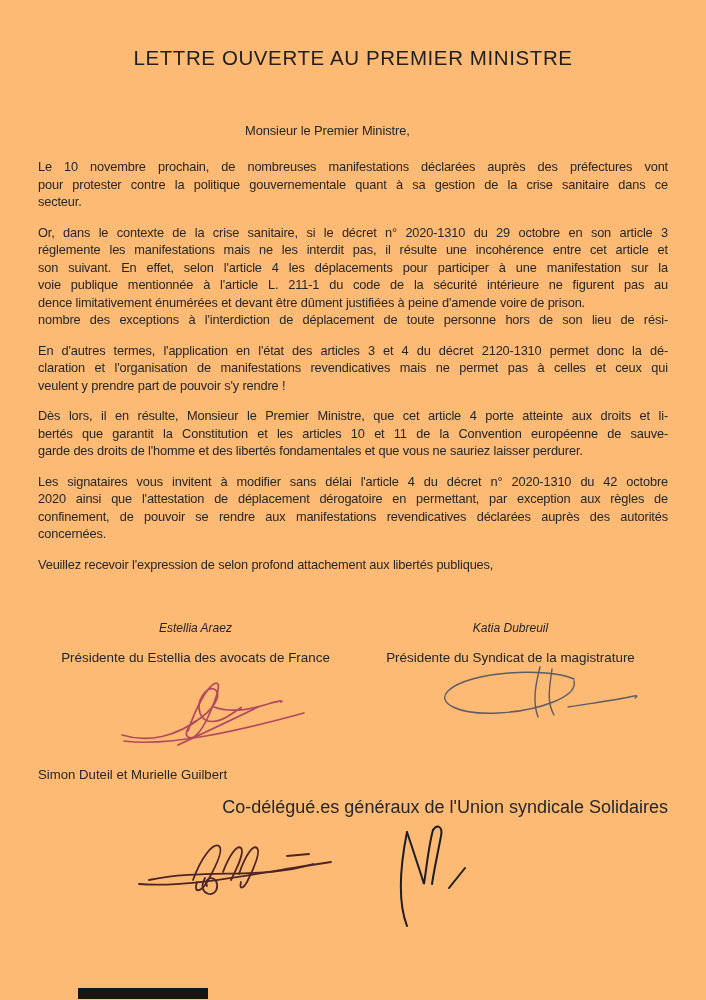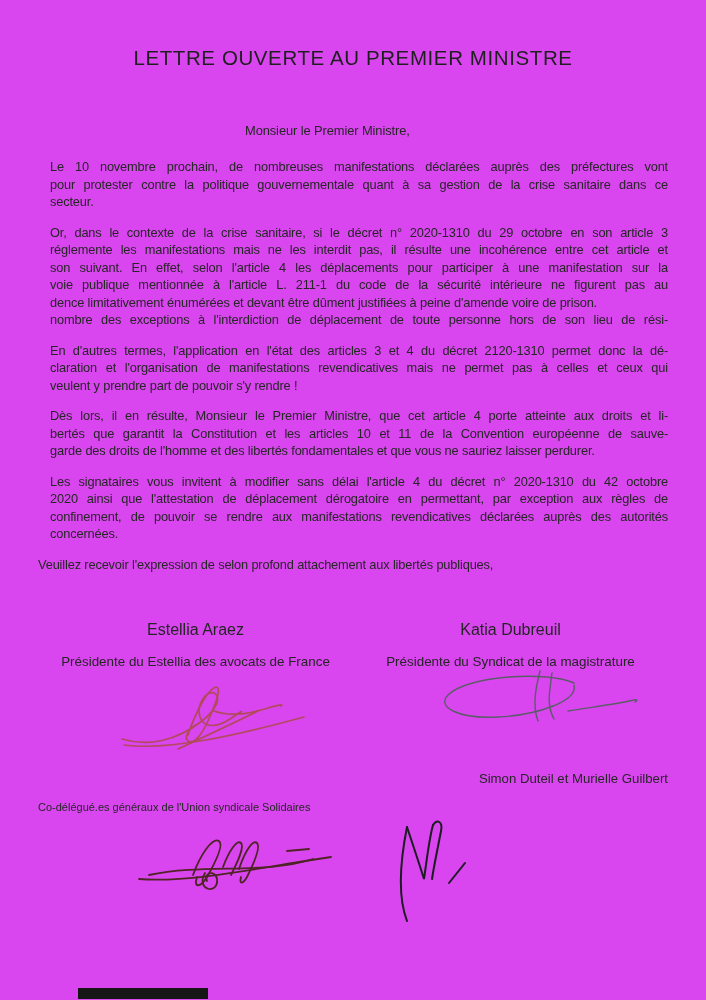--- a/index.html
+++ b/index.html
@@ -3,21 +3,21 @@
 <meta charset="utf-8">
 <style>
   * { margin: 0; padding: 0; box-sizing: border-box; }
   html, body { background: #ffffff; }
   body { font-family: "Liberation Sans", "DejaVu Sans", sans-serif; }
 
   .page {
     position: relative;
     width: 706px;
     height: 1000px;
-    background: #d946ef;
+    background: #fdba74;
     color: #262626;
     overflow: hidden;
   }
   .content { padding: 0 38px; }
 
   .doc-title {
     margin-top: 46px;
     text-align: center;
     font-size: 20.5px;
     font-weight: 400;
@@ -26,56 +26,56 @@
     white-space: nowrap;
   }
 
   .salutation {
     margin-top: 53px;
     margin-left: 207px;
     font-size: 12.9px;
     letter-spacing: -0.1px;
   }
 
-  .paragraph { margin-top: 13px; font-size: 12.8px; letter-spacing: -0.15px; margin-left: 12px; }
+  .paragraph { margin-top: 13px; font-size: 12.8px; letter-spacing: -0.15px; }
   .paragraph:first-of-type { margin-top: 20px; }
   .line {
     line-height: 17.5px;
     text-align: justify;
     text-align-last: justify;
   }
   .line.last { text-align-last: left; }
 
   .closing {
     margin-top: 13px;
     font-size: 12.8px;
     letter-spacing: -0.15px;
     line-height: 17.5px;
   }
 
   .signers-row {
     display: flex;
     margin-top: 48px;
   }
   .signer-col { width: 50%; text-align: center; }
-  .signer-name { font-size: 16px; color: #252525; }
+  .signer-name { font-size: 12px; color: #252525; font-style: italic; }
   .signer-title { margin-top: 15px; font-size: 13.4px; color: #252525; white-space: nowrap; }
 
   .sig-row { position: relative; height: 96px; }
   .sig-row2 { position: relative; height: 150px; }
   .sig { position: absolute; }
   .sig path { fill: none; stroke-linecap: round; }
 
   .sig-red path { stroke: #b24a5e; stroke-width: 1.7; }
   .sig-gray path { stroke: #5c5c68; stroke-width: 1.4; }
   .sig-darkred path { stroke: #4e2424; stroke-width: 1.8; }
   .sig-black path { stroke: #1c1c22; stroke-width: 2; }
 
-  .bottom-name { margin-top: 6px; text-align: right; font-size: 13.2px; }
-  .bottom-title { margin-top: 15px; text-align: left; font-size: 11px; }
+  .bottom-name { margin-top: 6px; text-align: left; font-size: 13.2px; }
+  .bottom-title { margin-top: 15px; text-align: right; font-size: 18px; }
 
   .scan-bar {
     position: absolute;
     left: 78px;
     top: 988px;
     width: 130px;
     height: 11px;
     background: #161616;
   }
 </style>

